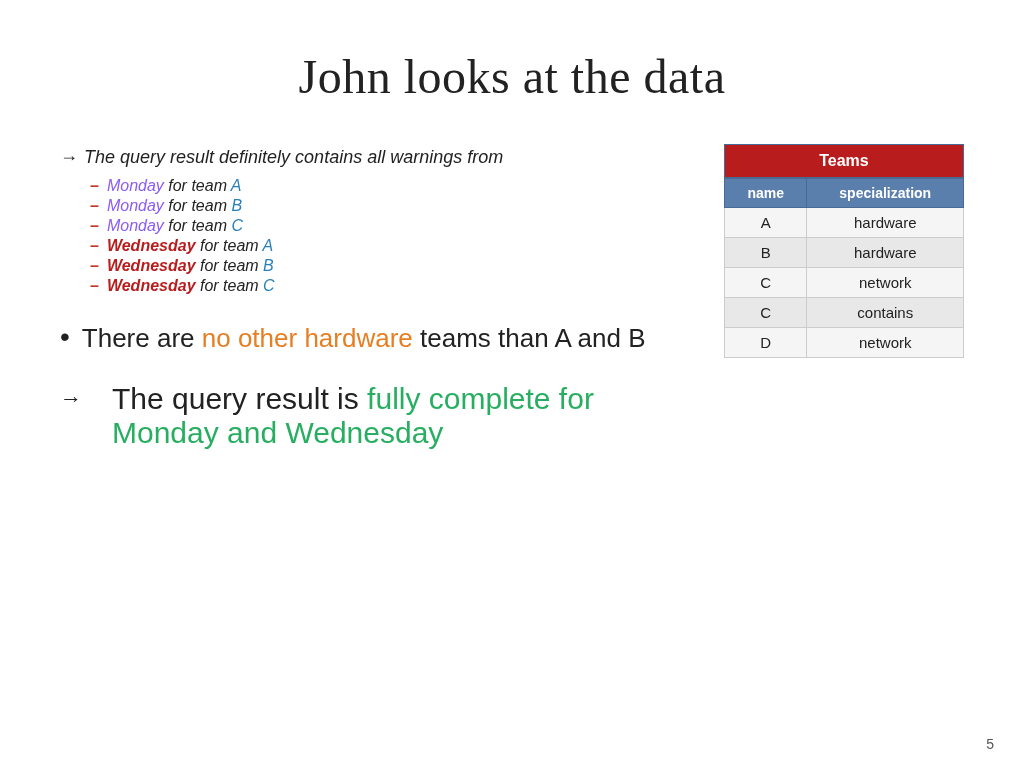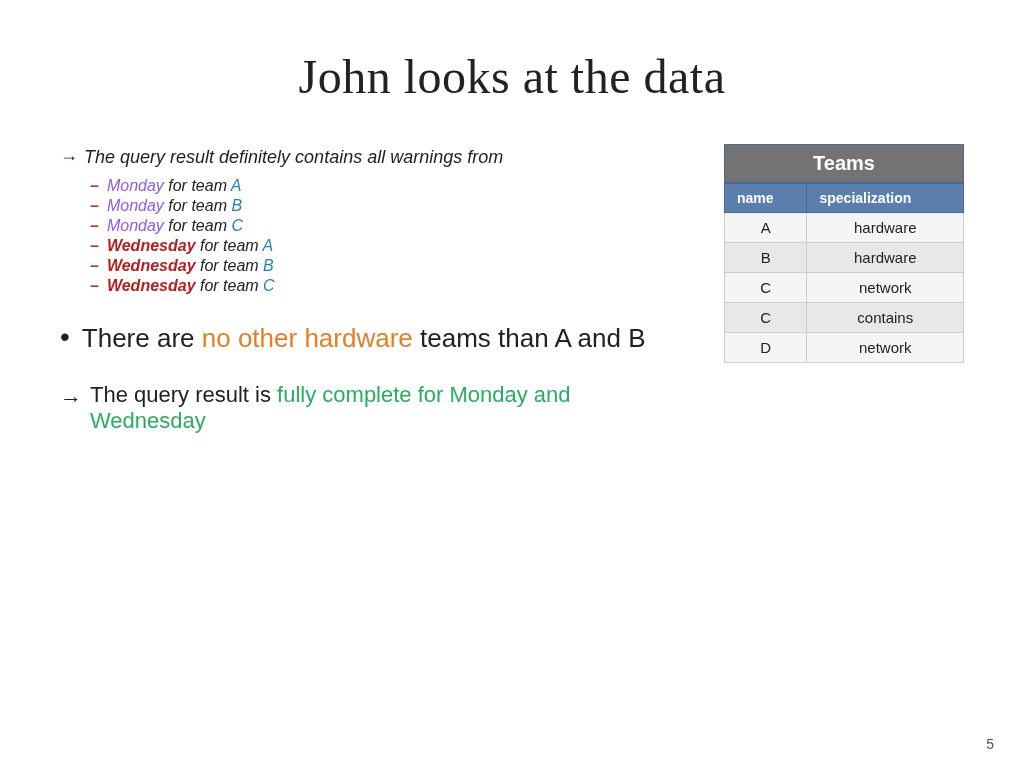--- a/index.html
+++ b/index.html
@@ -133,53 +133,54 @@
       font-weight: normal;
     }
 
     .conclusion-line {
       display: flex;
       align-items: flex-start;
       margin-top: 28px;
     }
 
     .conclusion-text {
-      font-size: 22px;
-      color: #222;
+      font-size: 30px;
+      color: #222;
+      margin-left: 22px;
     }
 
     .highlight-green {
       color: #27ae60;
     }
 
     
     .teams-table {
       border-collapse: collapse;
       width: 100%;
     }
 
     .table-header-row th {
-      background-color: #737373;
+      background-color: #b91c1c;
       color: white;
-      font-size: 20px;
+      font-size: 16px;
       font-weight: bold;
       text-align: center;
       padding: 7px 12px;
       border: 1px solid #4a6a96;
     }
 
     .table-header-row th.span-header {
       border-bottom: 2px solid #4a6a96;
     }
 
     .sub-header th {
       background-color: #5b7fad;
       color: white;
       font-size: 14px;
-      text-align: left;
+      text-align: center;
       padding: 6px 12px;
       border: 1px solid #4a6a96;
     }
 
     .teams-table tbody tr td {
       text-align: center;
       padding: 6px 12px;
       font-size: 15px;
       color: #222;
       border: 1px solid #ccc;

